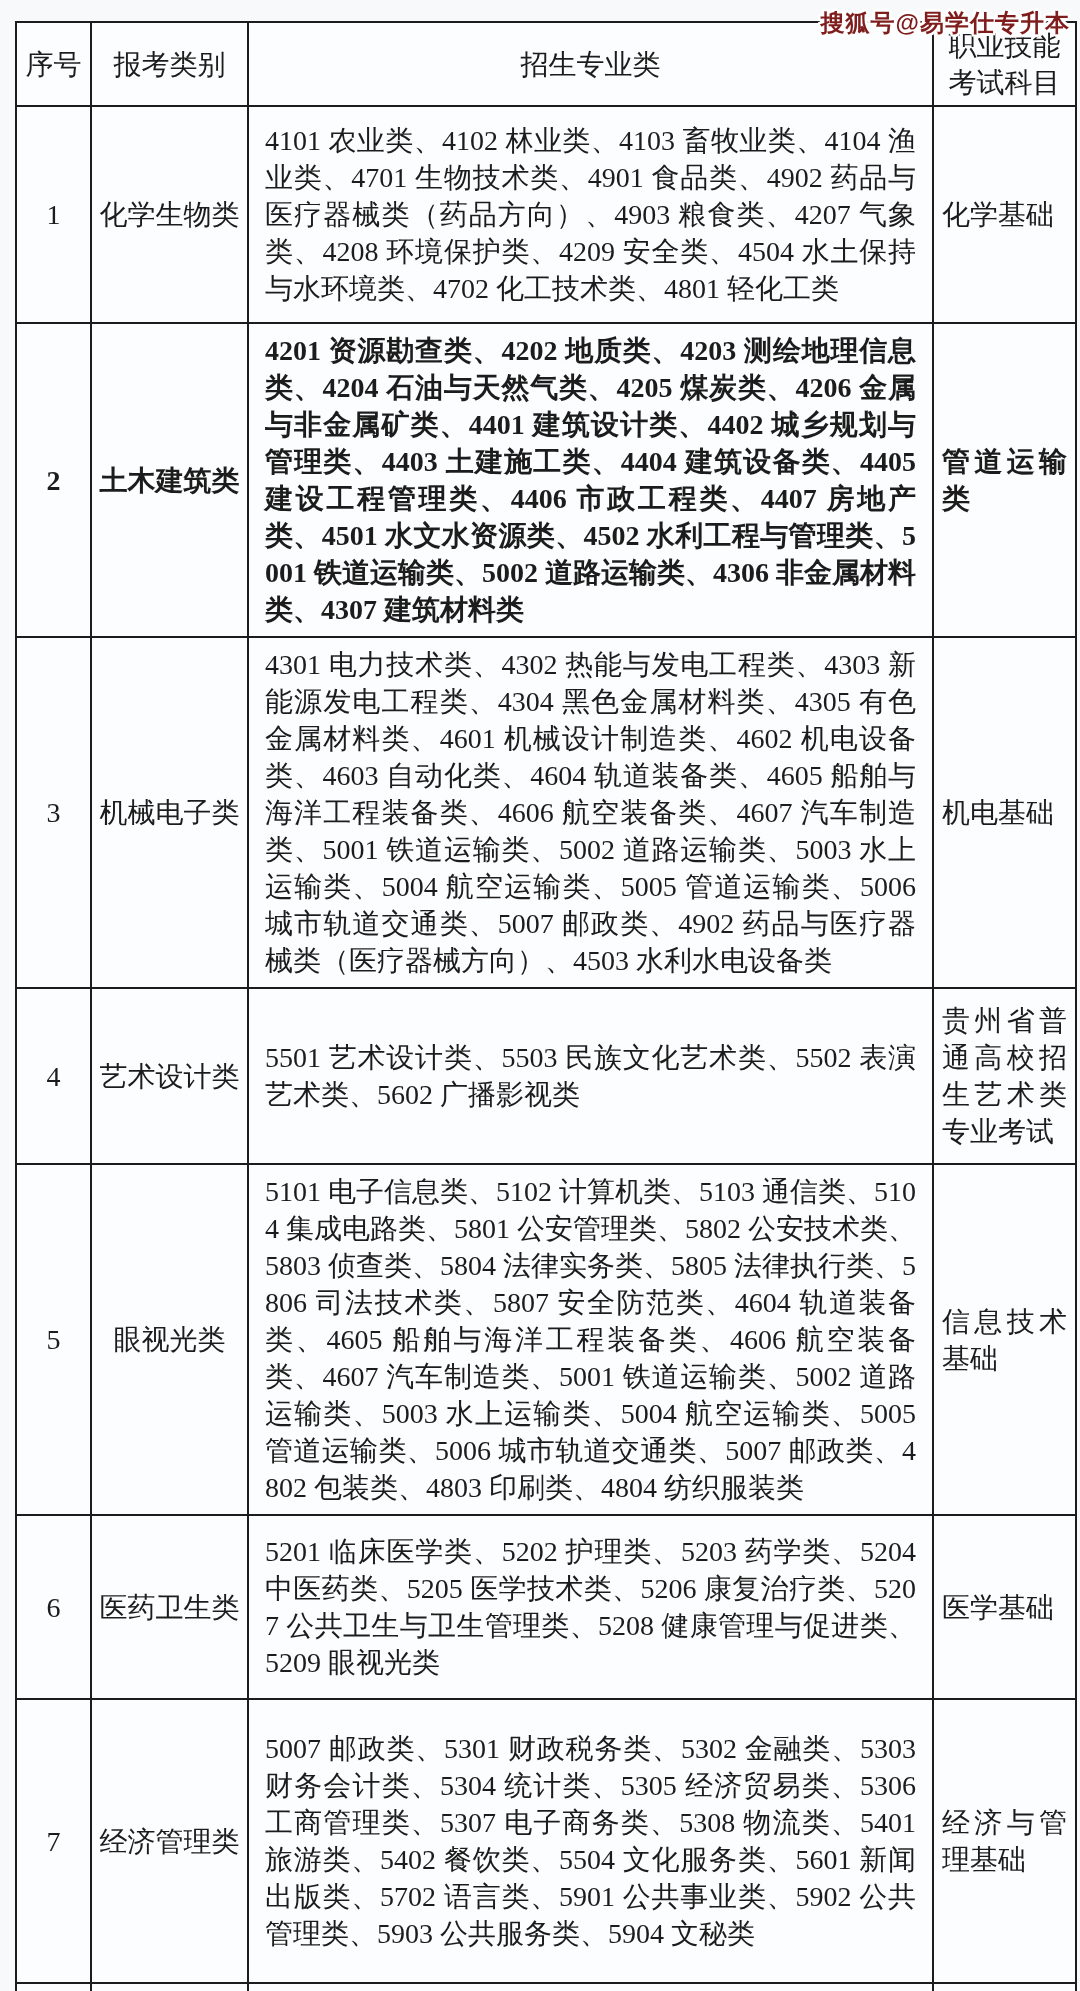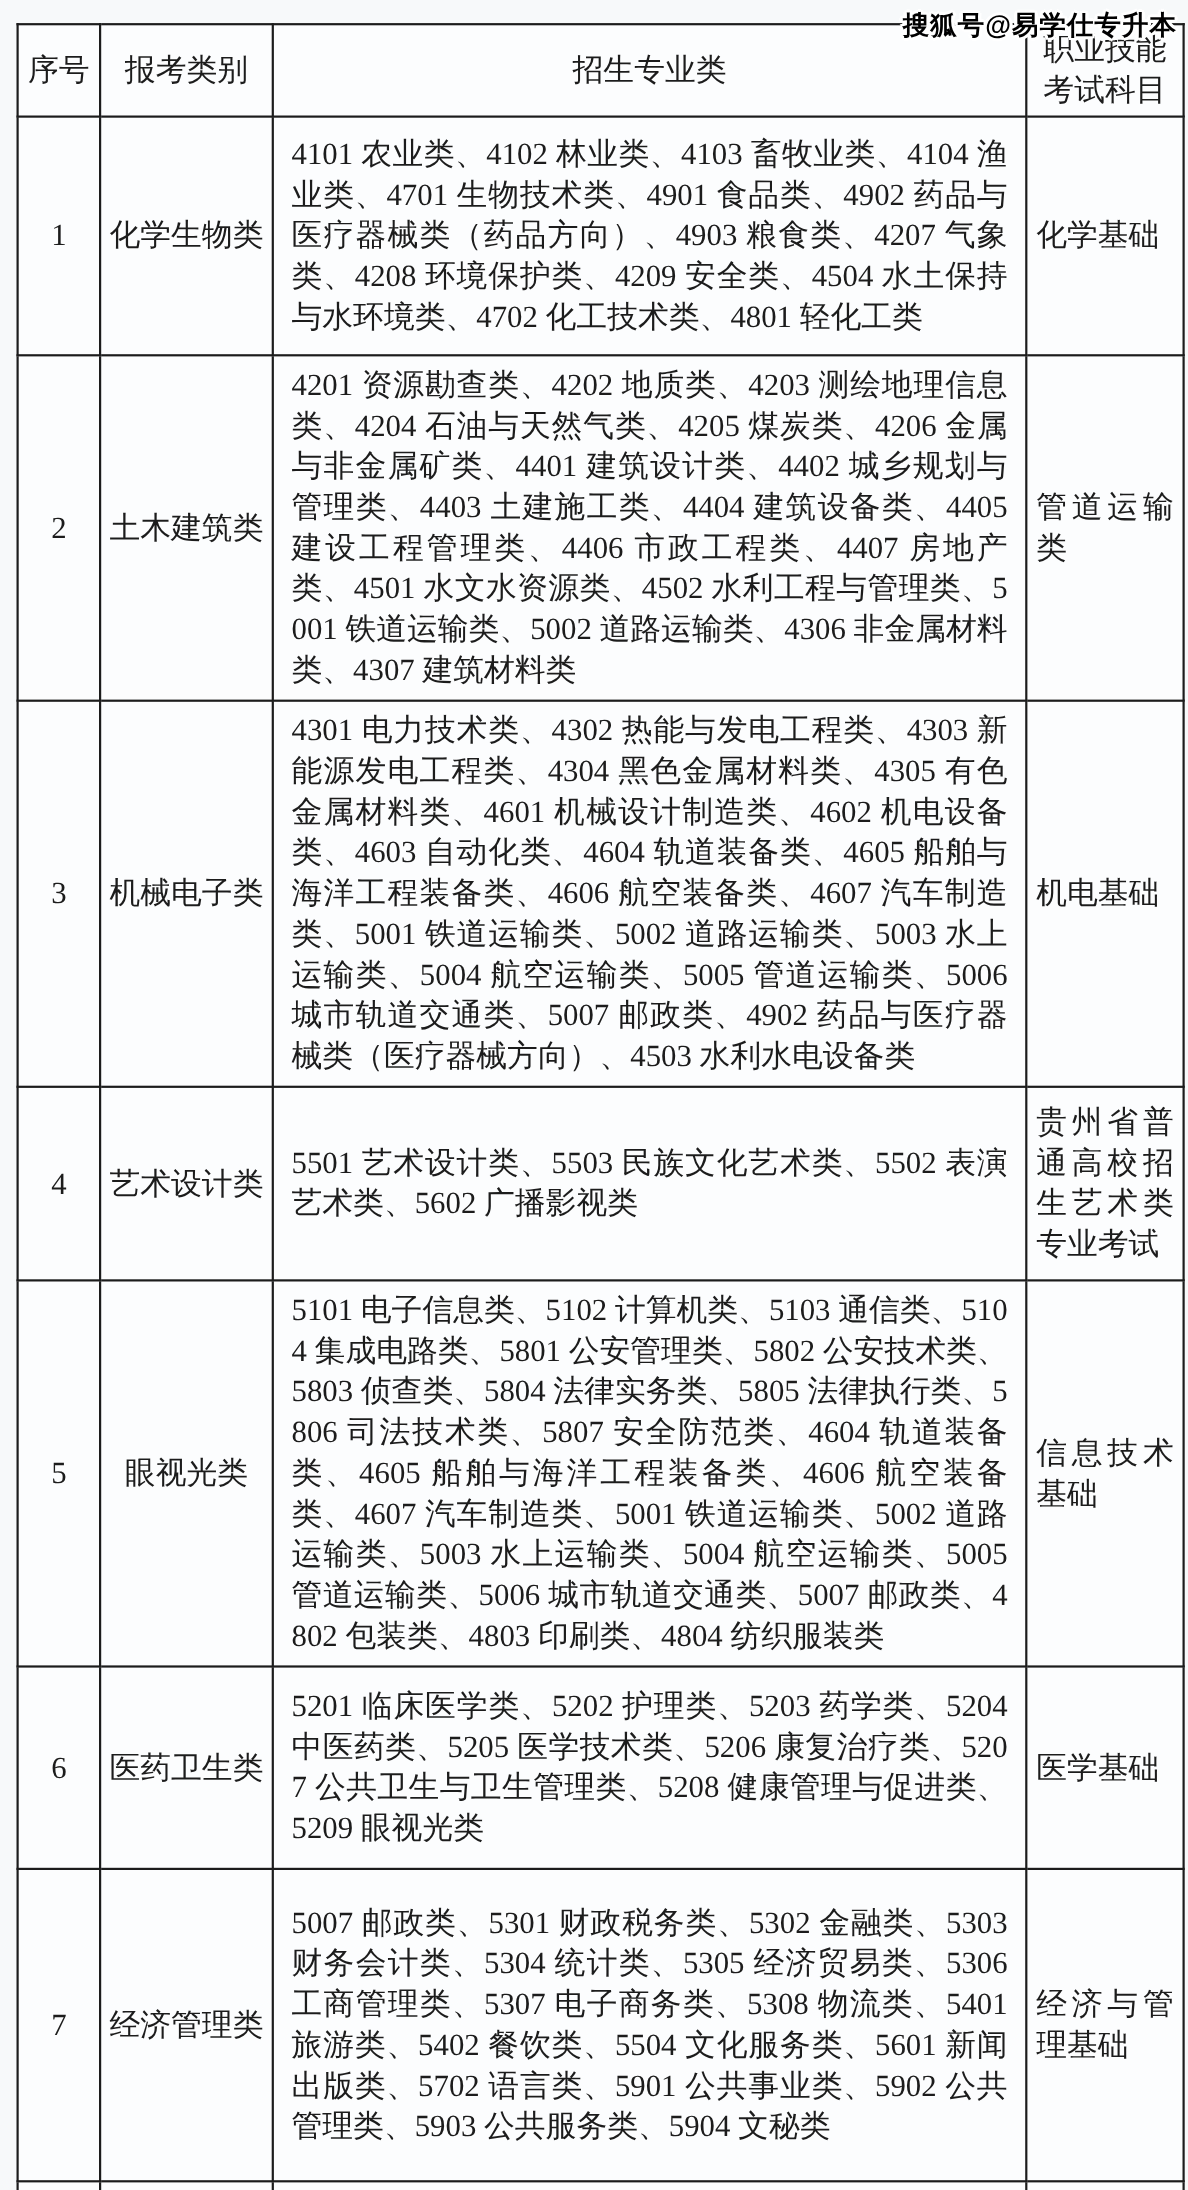--- a/index.html
+++ b/index.html
@@ -16,21 +16,21 @@
     overflow: hidden;
   }
   .watermark {
     position: absolute;
     top: 7px;
     right: 10px;
     z-index: 5;
     font-family: "Liberation Sans", sans-serif;
     font-weight: bold;
     font-size: 24px;
-    color: #000000;
+    color: #7f1d1d;
     letter-spacing: 1px;
     text-shadow:
       2px 2px 0 #ffffff, -2px -2px 0 #ffffff,
       2px -2px 0 #ffffff, -2px 2px 0 #ffffff,
       3px 0 0 #ffffff, -3px 0 0 #ffffff,
       0 3px 0 #ffffff, 0 -3px 0 #ffffff;
   }
   table.majors {
     position: absolute;
     left: 15px;
@@ -64,21 +64,21 @@
     text-align: justify;
     text-justify: inter-character;
     padding: 8px 16px;
   }
   .c-exam {
     text-align: justify;
     text-justify: inter-character;
     padding: 8px 8px;
   }
   tr.r1 td { height: 199px; border-radius: 14px; }
-  tr.r2 td { height: 255px; }
+  tr.r2 td { height: 255px; font-weight: bold; }
   tr.r3 td { height: 272px; }
   tr.r4 td { height: 158px; border-radius: 29px; }
   tr.r5 td { height: 301px; margin-left: 16px; }
   tr.r6 td { height: 166px; border-radius: 21px; }
   tr.r7 td { height: 266px; }
   tr.r8 td { height: 221px; }
 </style>
 </head>
 <body>
 

